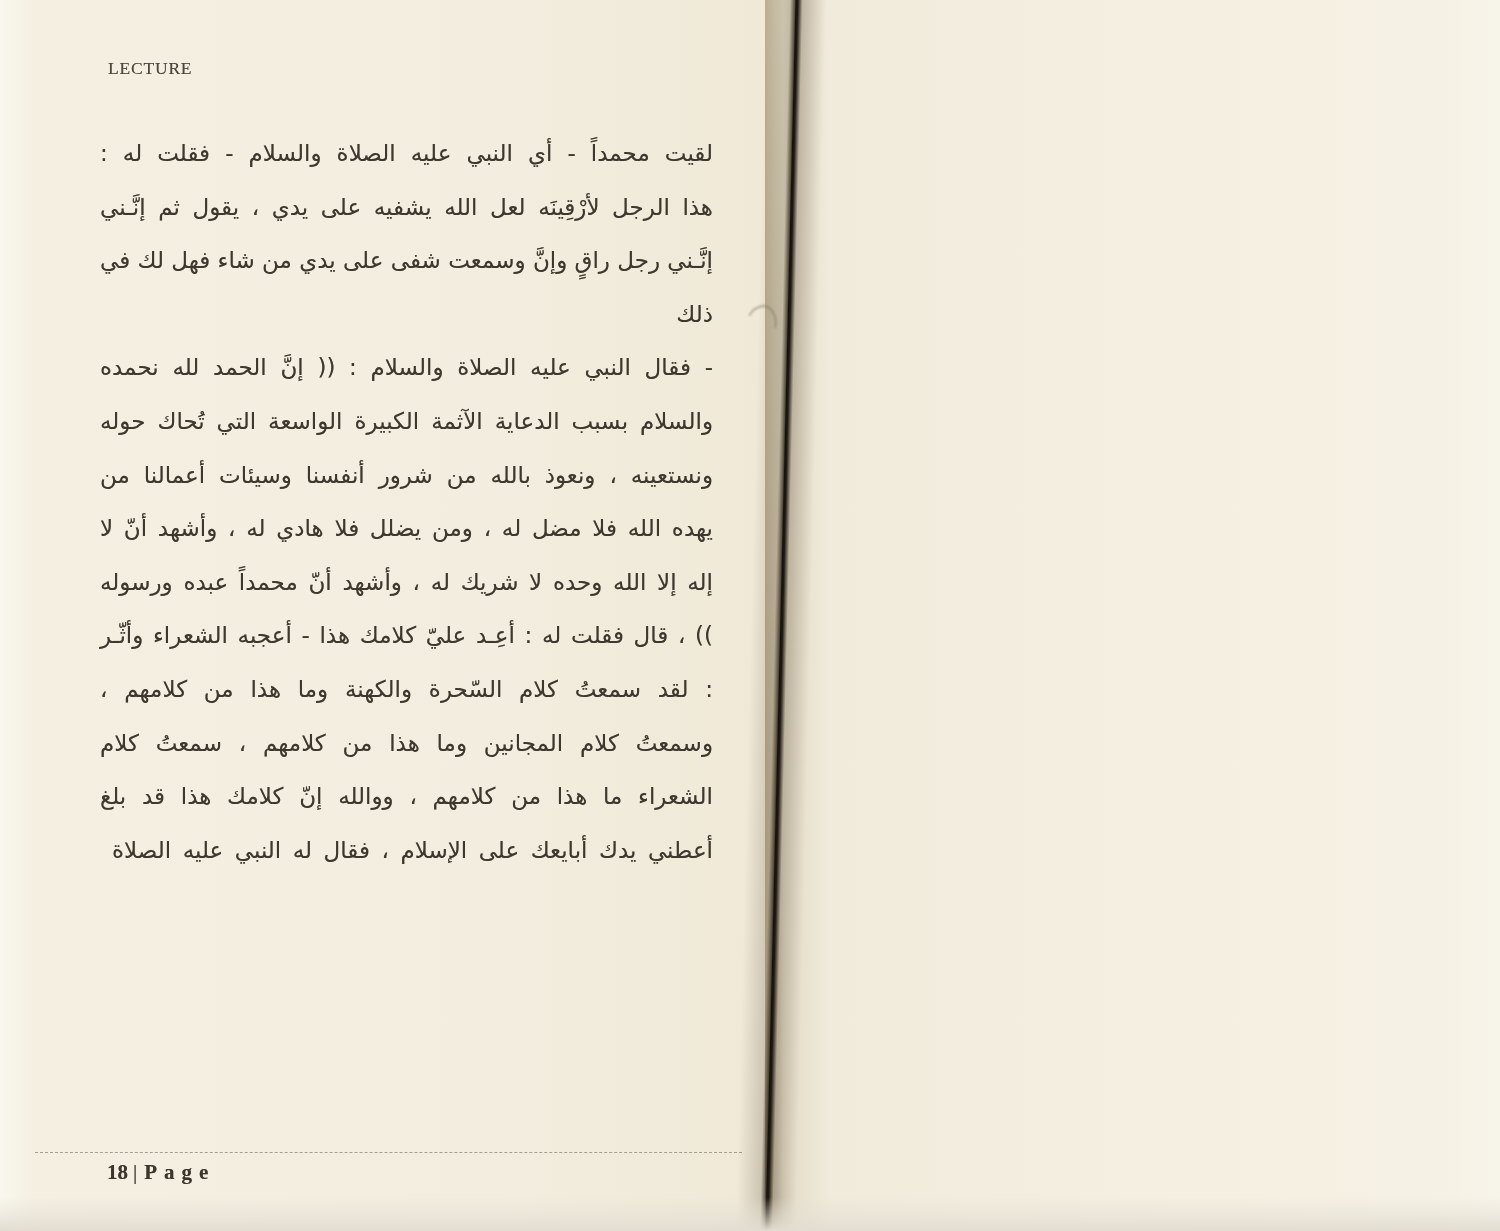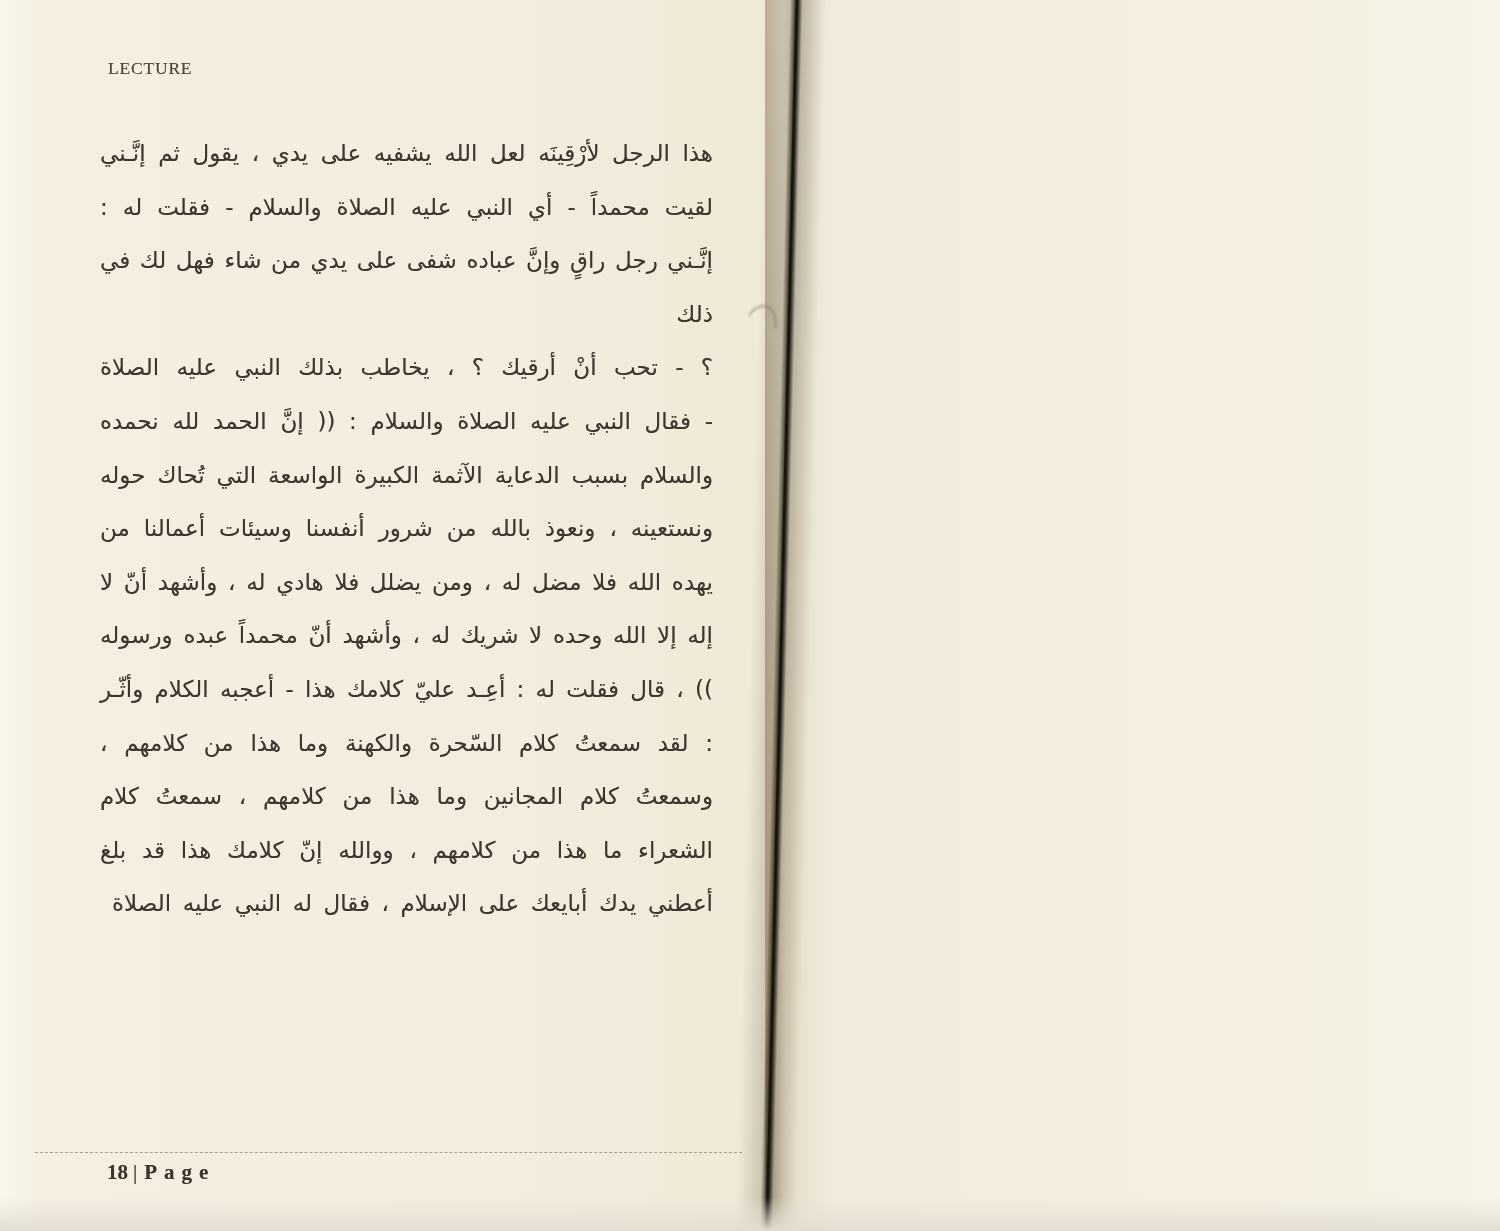--- a/index.html
+++ b/index.html
@@ -75,30 +75,29 @@
 </style>
 </head>
 <body>
 
 <div class="spread">
 
   <div class="page page-left">
     <div class="running-head head-left">LECTURE</div>
 
     <div class="arabic arabic-left justify-all">
+        <div class="tline">لقيت محمداً - أي النبي عليه الصلاة والسلام - فقلت له :</div>
         <div class="tline">هذا الرجل لأرْقِينَه لعل الله يشفيه على يدي ، يقول ثم إنَّـني</div>
-        <div class="tline">لقيت محمداً - أي النبي عليه الصلاة والسلام - فقلت له :</div>
-        <div class="tline">إنَّـني رجل راقٍ وإنَّ عباده شفى على يدي من شاء فهل لك في ذلك</div>
-        <div class="tline">؟ - تحب أنْ أرقيك ؟ ، يخاطب بذلك النبي عليه الصلاة</div>
+        <div class="tline">إنَّـني رجل راقٍ وإنَّ وسمعت شفى على يدي من شاء فهل لك في ذلك</div>
         <div class="tline">- فقال النبي عليه الصلاة والسلام : (( إنَّ الحمد لله نحمده</div>
         <div class="tline">والسلام بسبب الدعاية الآثمة الكبيرة الواسعة التي تُحاك حوله</div>
         <div class="tline">ونستعينه ، ونعوذ بالله من شرور أنفسنا وسيئات أعمالنا من</div>
         <div class="tline">يهده الله فلا مضل له ، ومن يضلل فلا هادي له ، وأشهد أنّ لا</div>
         <div class="tline">إله إلا الله وحده لا شريك له ، وأشهد أنّ محمداً عبده ورسوله</div>
-        <div class="tline">)) ، قال فقلت له : أعِـد عليّ كلامك هذا - أعجبه الكلام وأثّـر</div>
+        <div class="tline">)) ، قال فقلت له : أعِـد عليّ كلامك هذا - أعجبه الشعراء وأثّـر</div>
         <div class="tline">: لقد سمعتُ كلام السّحرة والكهنة وما هذا من كلامهم ،</div>
         <div class="tline">وسمعتُ كلام المجانين وما هذا من كلامهم ، سمعتُ كلام</div>
         <div class="tline">الشعراء ما هذا من كلامهم ، ووالله إنّ كلامك هذا قد بلغ</div>
         <div class="tline last">أعطني يدك أبايعك على الإسلام ، فقال له النبي عليه الصلاة</div>
       </div>
 
     <div class="rule rule-left"></div>
     <div class="pagefoot foot-left">
       <span class="num">18</span><span class="sep">|</span><span class="word">Page</span>
     </div>

